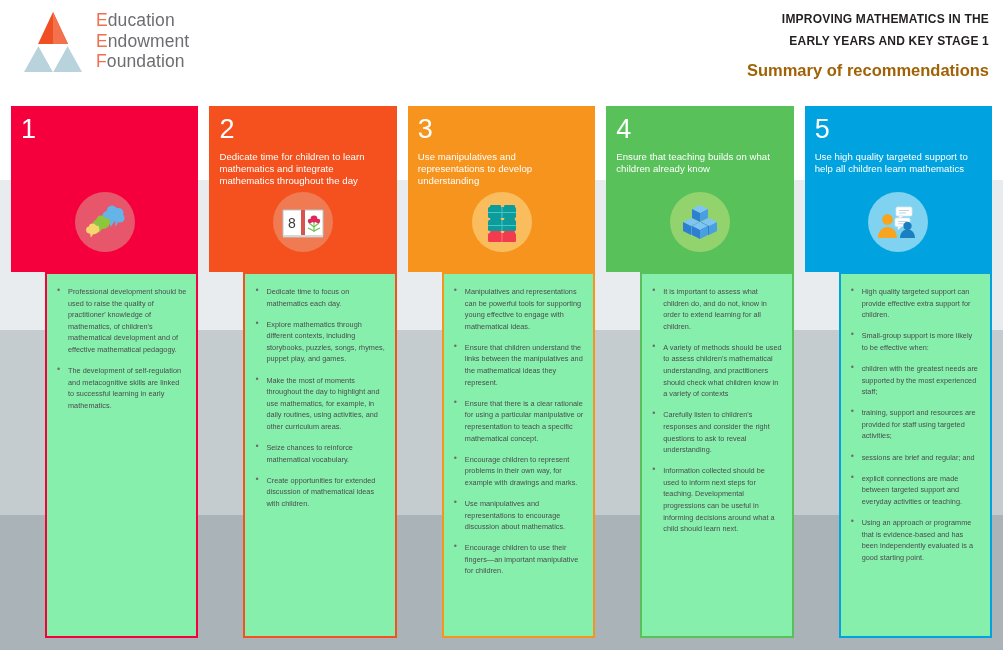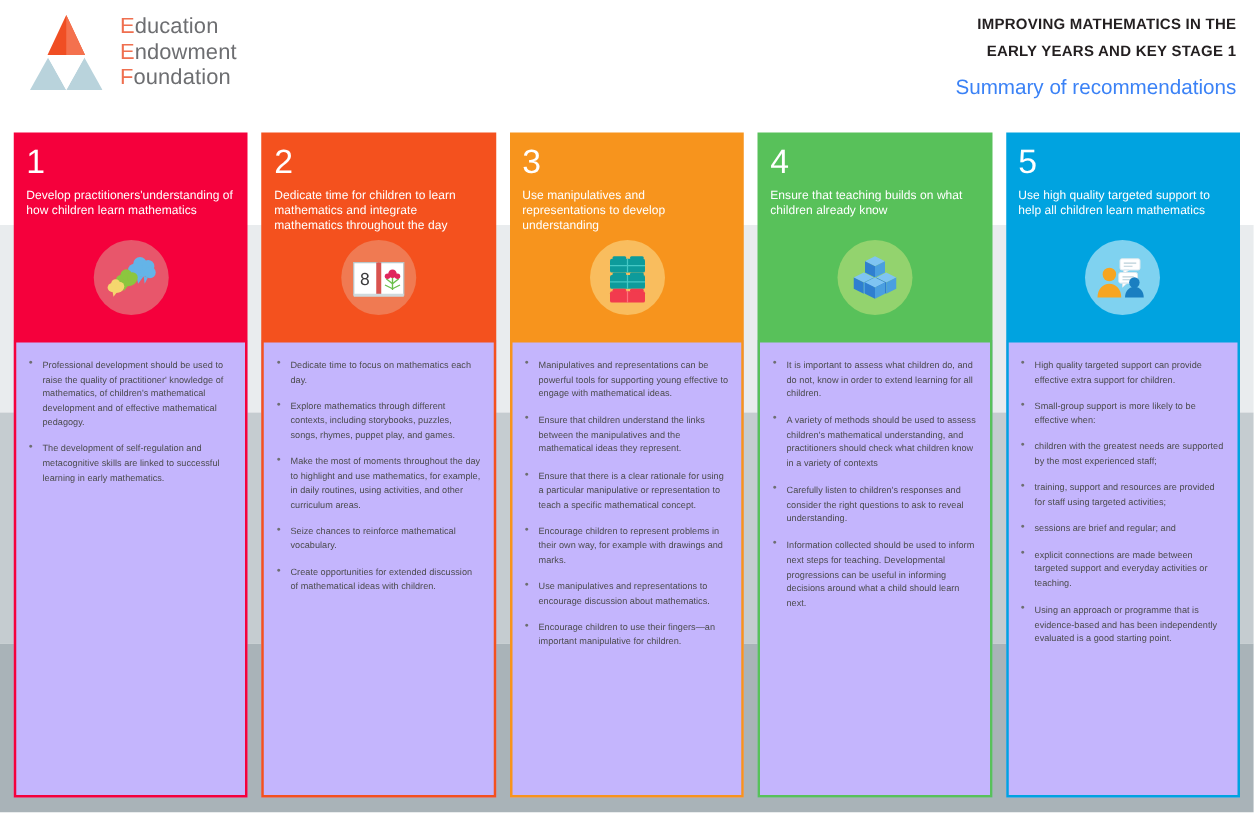--- a/index.html
+++ b/index.html
@@ -37,21 +37,21 @@
   }
   .logo-text .cap { color: #ef6f4f; }
   .title-block {
     position: absolute; right: 14px; top: 8px; text-align: right;
   }
   .title-main {
     font-size: 12px; font-weight: bold; color: #231f20;
     line-height: 22px; letter-spacing: .2px;
   }
   .title-sub {
-    font-size: 16.5px; font-weight: 400; color: #3b82f6;
+    font-size: 16.5px; font-weight: 700; color: #a16207;
     margin-top: 8px; line-height: 20px;
   }
 
   
   .cards {
     position: absolute; top: 106px; left: 0;
     width: 1003px; height: 532px;
     display: flex; z-index: 4;
   }
   .card {
@@ -79,23 +79,24 @@
   .icon-circle {
     position: absolute; left: 50%; top: 86px;
     transform: translateX(-50%);
     width: 60px; height: 60px; border-radius: 50%;
     display: flex; align-items: center; justify-content: center;
   }
   .icon-circle svg { display: block; }
 
   .card-body {
     flex: 1 1 auto;
-    background: #c4b5fd;
+    background: #86efac;
     border-width: 2px; border-style: solid;
     padding: 12px 10px 10px 8px;
+    margin-left: 34px;
   }
   .bullets { list-style: none; }
   .bullets li {
     position: relative;
     font-size: 7.3px; line-height: 11.6px;
     color: #4c4c4e;
     padding-left: 13px;
     margin-bottom: 9.5px;
     letter-spacing: .02px;
   }
@@ -138,21 +139,20 @@
       </div>
       <div class="title-sub">Summary of recommendations</div>
     </div>
 
   </div>
 
   <div class="cards" id="cards-container">
       <div class="card">
         <div class="card-head" style="background: rgb(245, 0, 60);">
           <div class="card-num">1</div>
-          <div class="card-title">Develop practitioners'understanding of how children learn mathematics</div>
           <div class="icon-circle" style="background: rgb(232, 86, 107);">
             <svg width="42" height="34" viewBox="0 0 42 34">
               <g fill="#64b4e8">
                 <ellipse cx="30" cy="10" rx="9" ry="6.5"></ellipse>
                 <circle cx="23.5" cy="11" r="5"></circle>
                 <circle cx="28" cy="6" r="5.4"></circle>
                 <circle cx="34.5" cy="8" r="5"></circle>
                 <circle cx="36" cy="13" r="4.6"></circle>
                 <path d="M25 15 l1.5 7 l4-5.5 z"></path>
                 <path d="M31 16 l.7 6 l2.6-5 z"></path>

